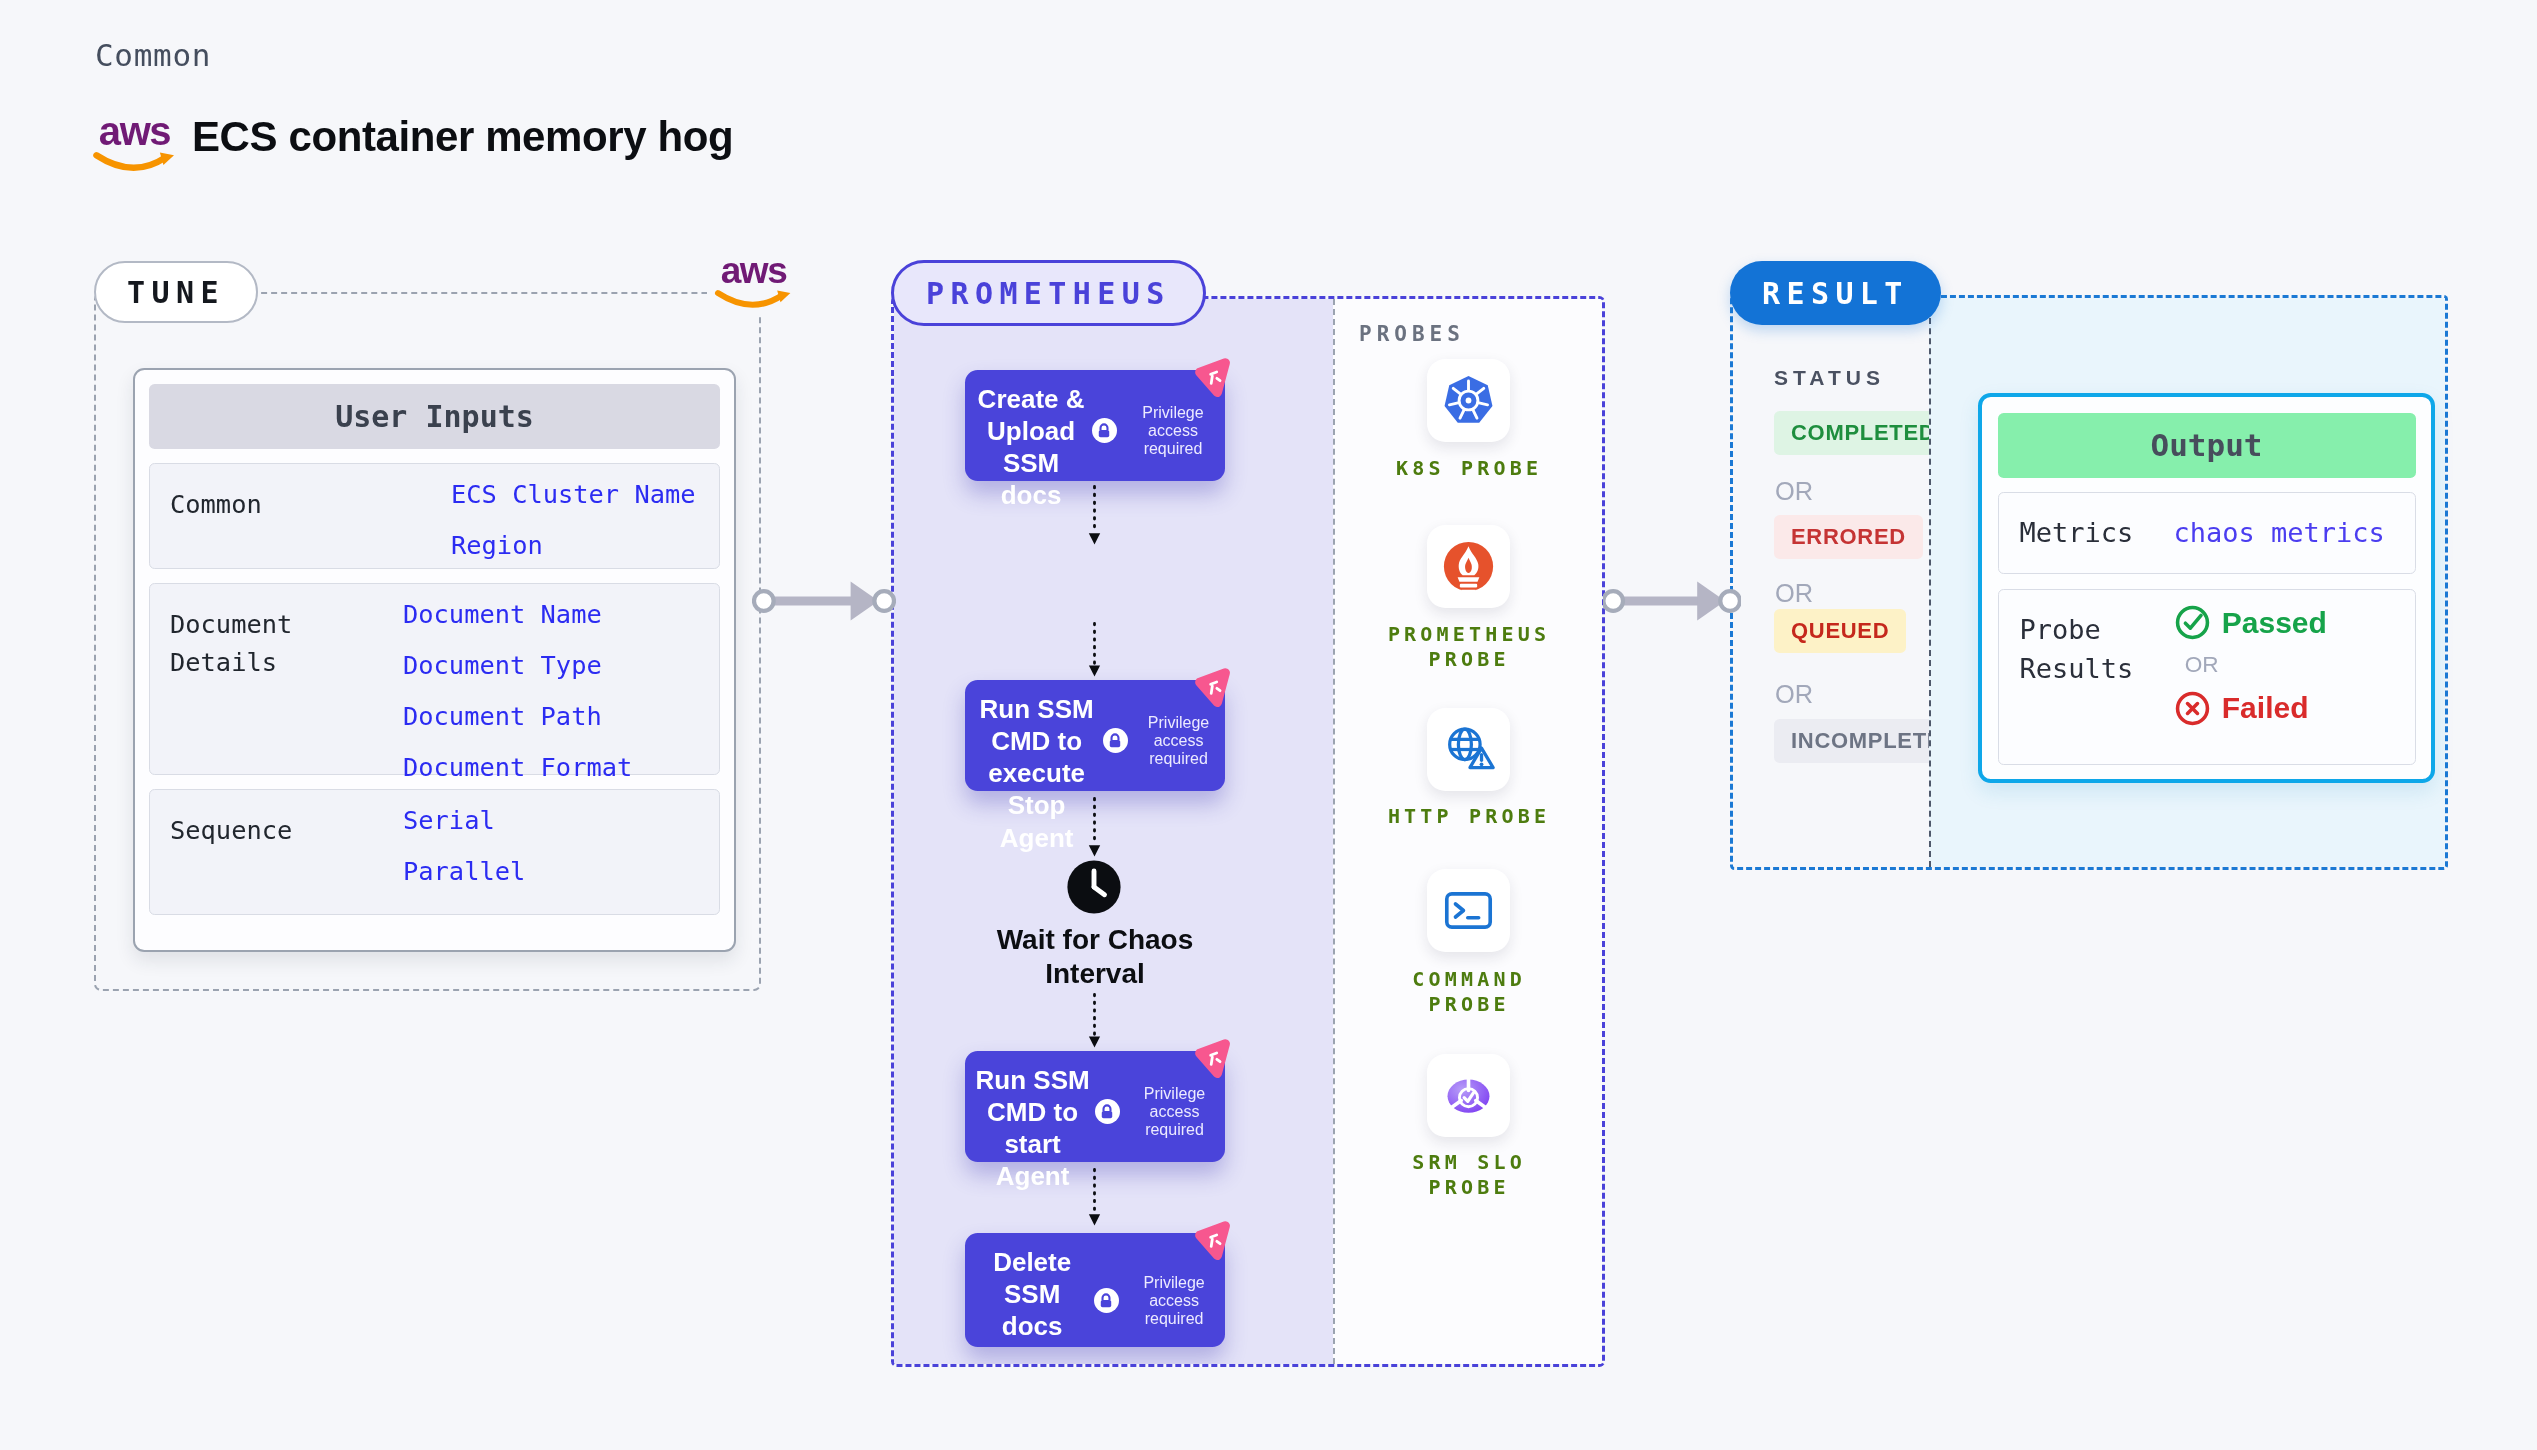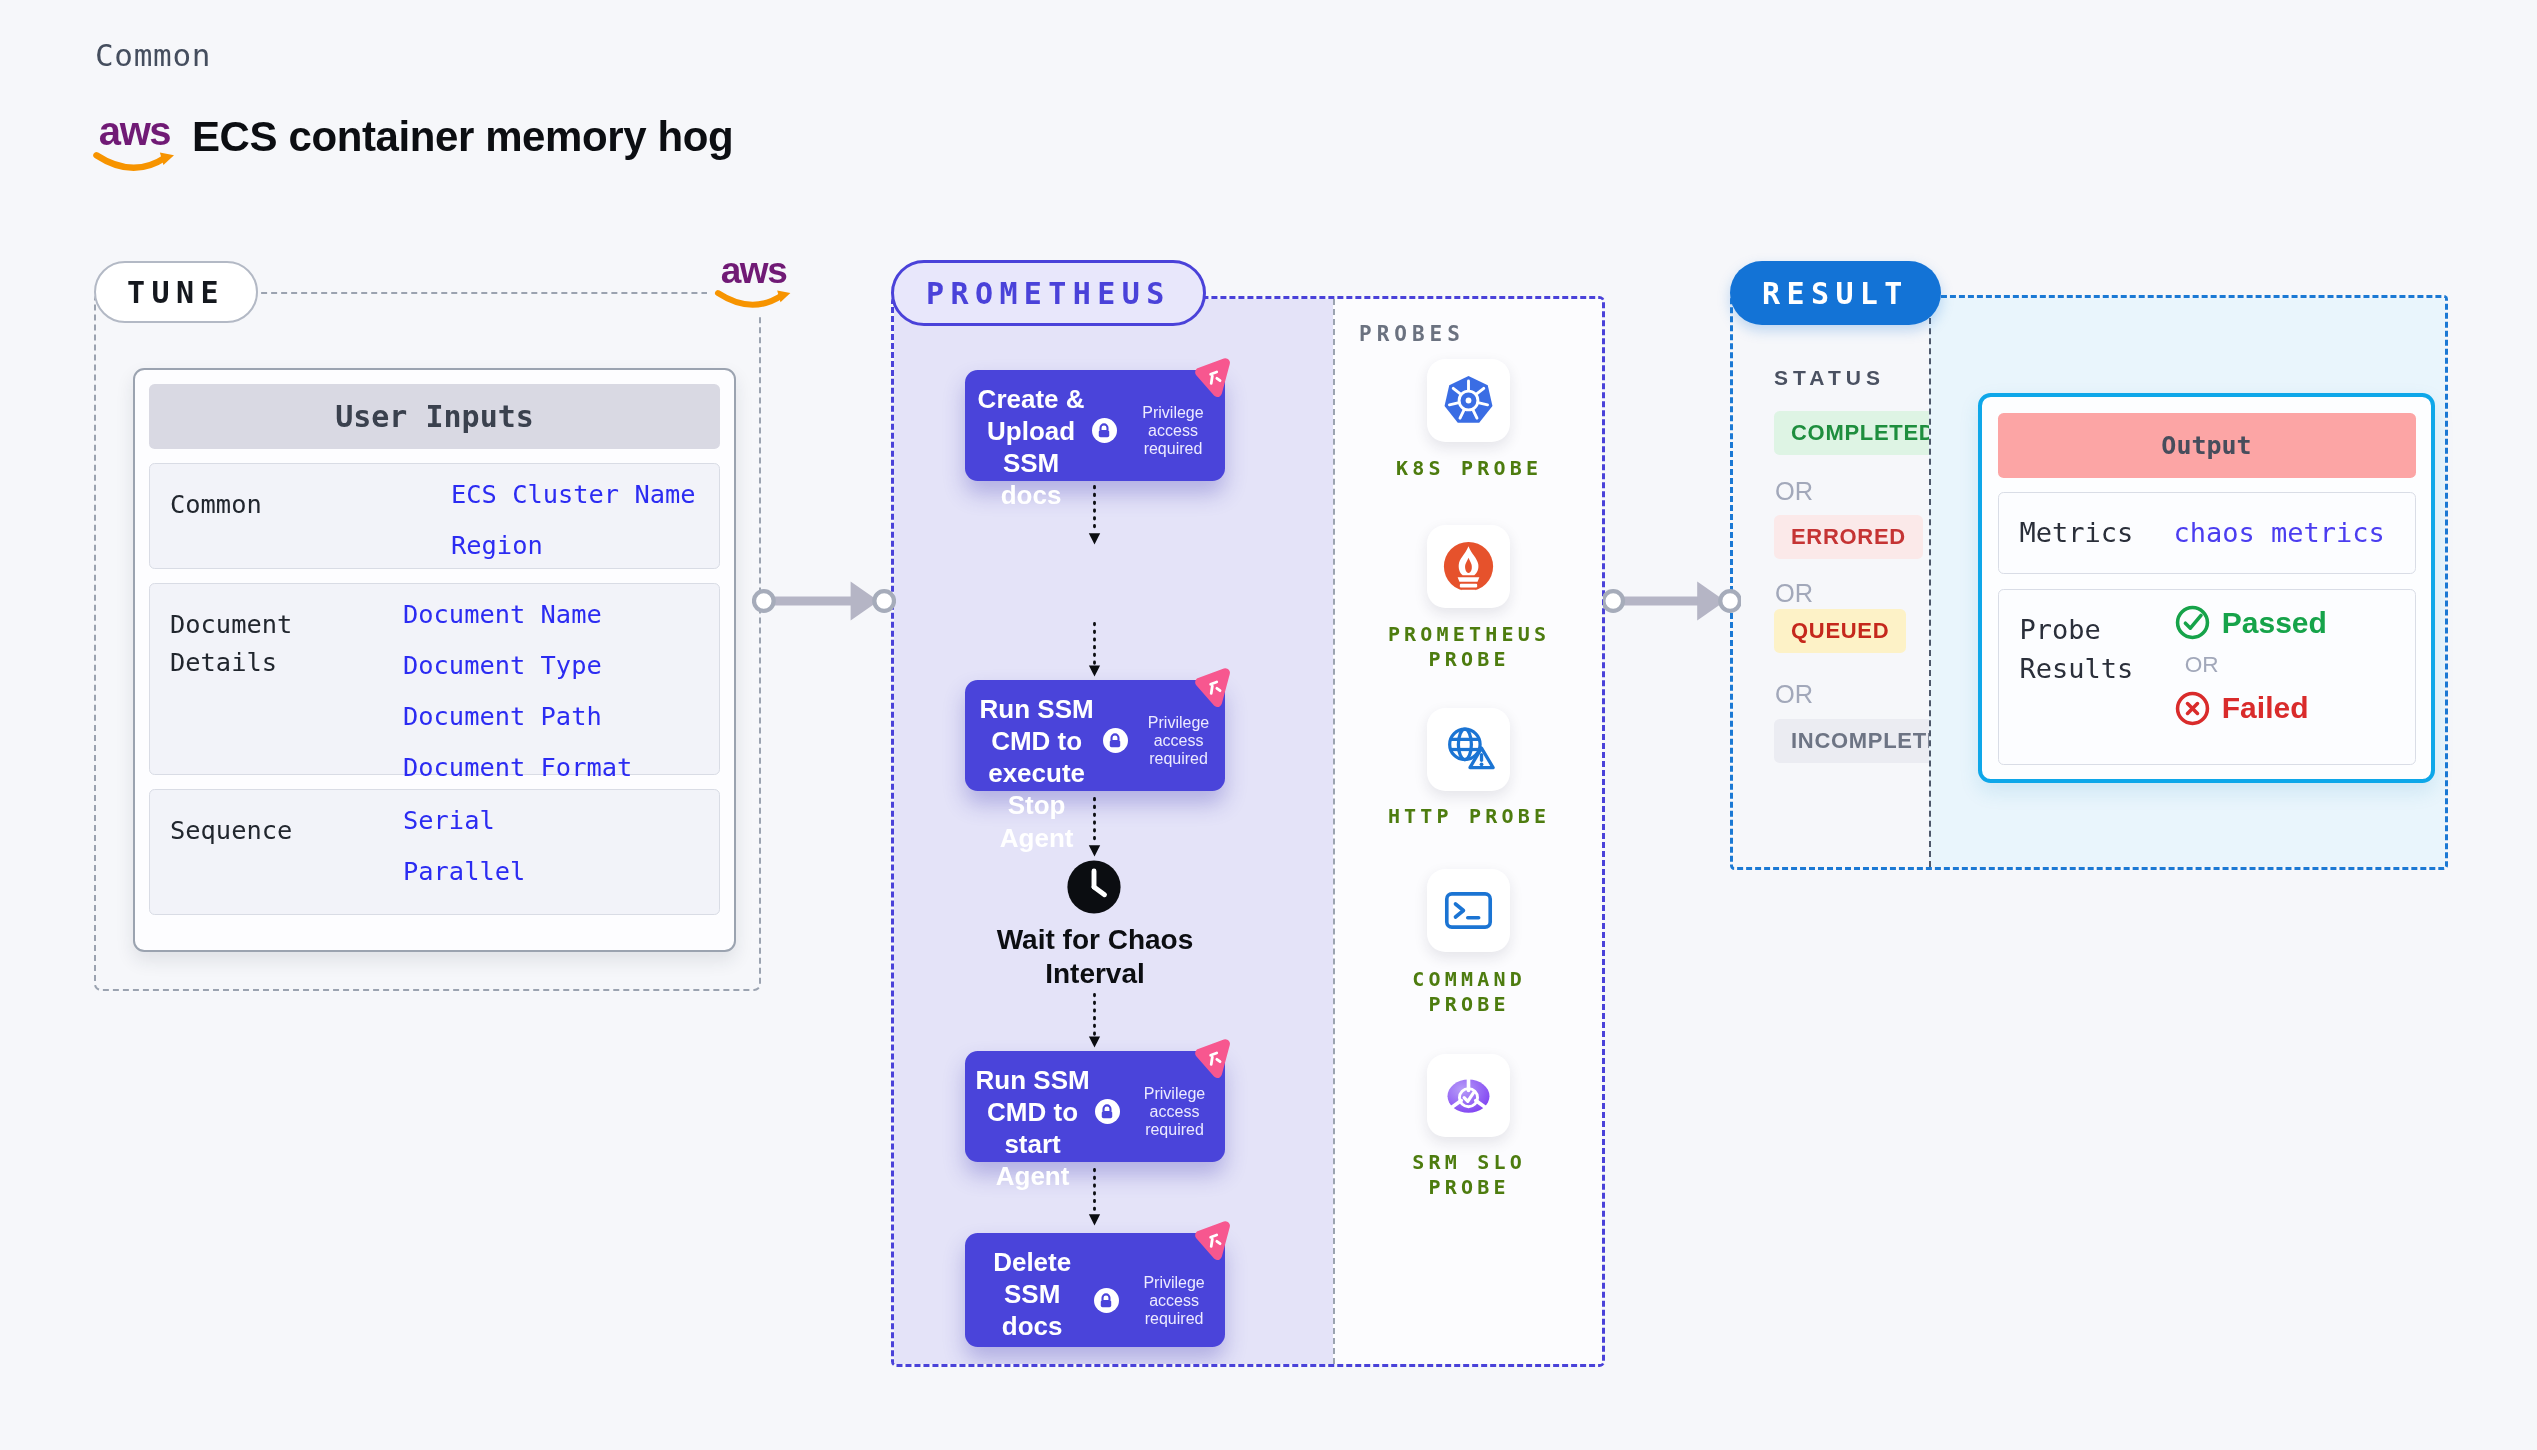--- a/index.html
+++ b/index.html
@@ -81,22 +81,22 @@
   .st-completed { background:#def4e4; color:#1e8e3e; }
   .st-errored { background:#fbe9e9; color:#c53434; }
   .st-queued { background:#fdf2c7; color:#c5281c; }
   .st-incompleted { background:#ebecf2; color:#6d7484; }
   .status-or { position:absolute; left:42px; font-size:25.4px; color:#a2a8ba; }
   .output-panel { position:absolute; left:196px; top:0; bottom:0; right:0; background:#e9f5fc;
                   border-left:2.1px dashed #4e586b; }
   .output-card { position:absolute; left:47px; top:95px; width:457px; height:390px; background:#fdfeff;
                  border:4.2px solid #0ea7e9; border-radius:12.7px; padding:15.5px;
                  box-shadow:0 8.5px 20px rgba(14,130,190,.12); }
-  .output-header { height:65px; background:#fca5a5; border-radius:5.6px; display:flex; align-items:center;
-                   justify-content:center; font-size:25px; font-weight:bold; color:#474d5c; }
+  .output-header { height:65px; background:#86efac; border-radius:5.6px; display:flex; align-items:center;
+                   justify-content:center; font-size:31px; font-weight:bold; color:#474d5c; }
   .metrics-row { margin-top:14px; height:82px; background:#fcfdff; border:1.4px solid #d9dde6;
                  border-radius:5.6px; display:flex; align-items:center; padding:0 21px; }
   .metrics-row .m-label { font-size:27px; color:#2a2f3a; width:154px; }
   .metrics-row .m-value { font-size:27px; color:#4b3df0; }
   .pr-row { margin-top:15.5px; height:176px; background:#fcfdff; border:1.4px solid #d9dde6;
             border-radius:5.6px; position:relative; }
   .pr-label { position:absolute; left:21px; top:20px; font-size:27px; color:#2a2f3a;
               white-space:pre-line; line-height:1.45; }
   .pr-col { position:absolute; left:175px; top:14px; }
   .pr-line { display:flex; align-items:center; gap:11.3px; }

